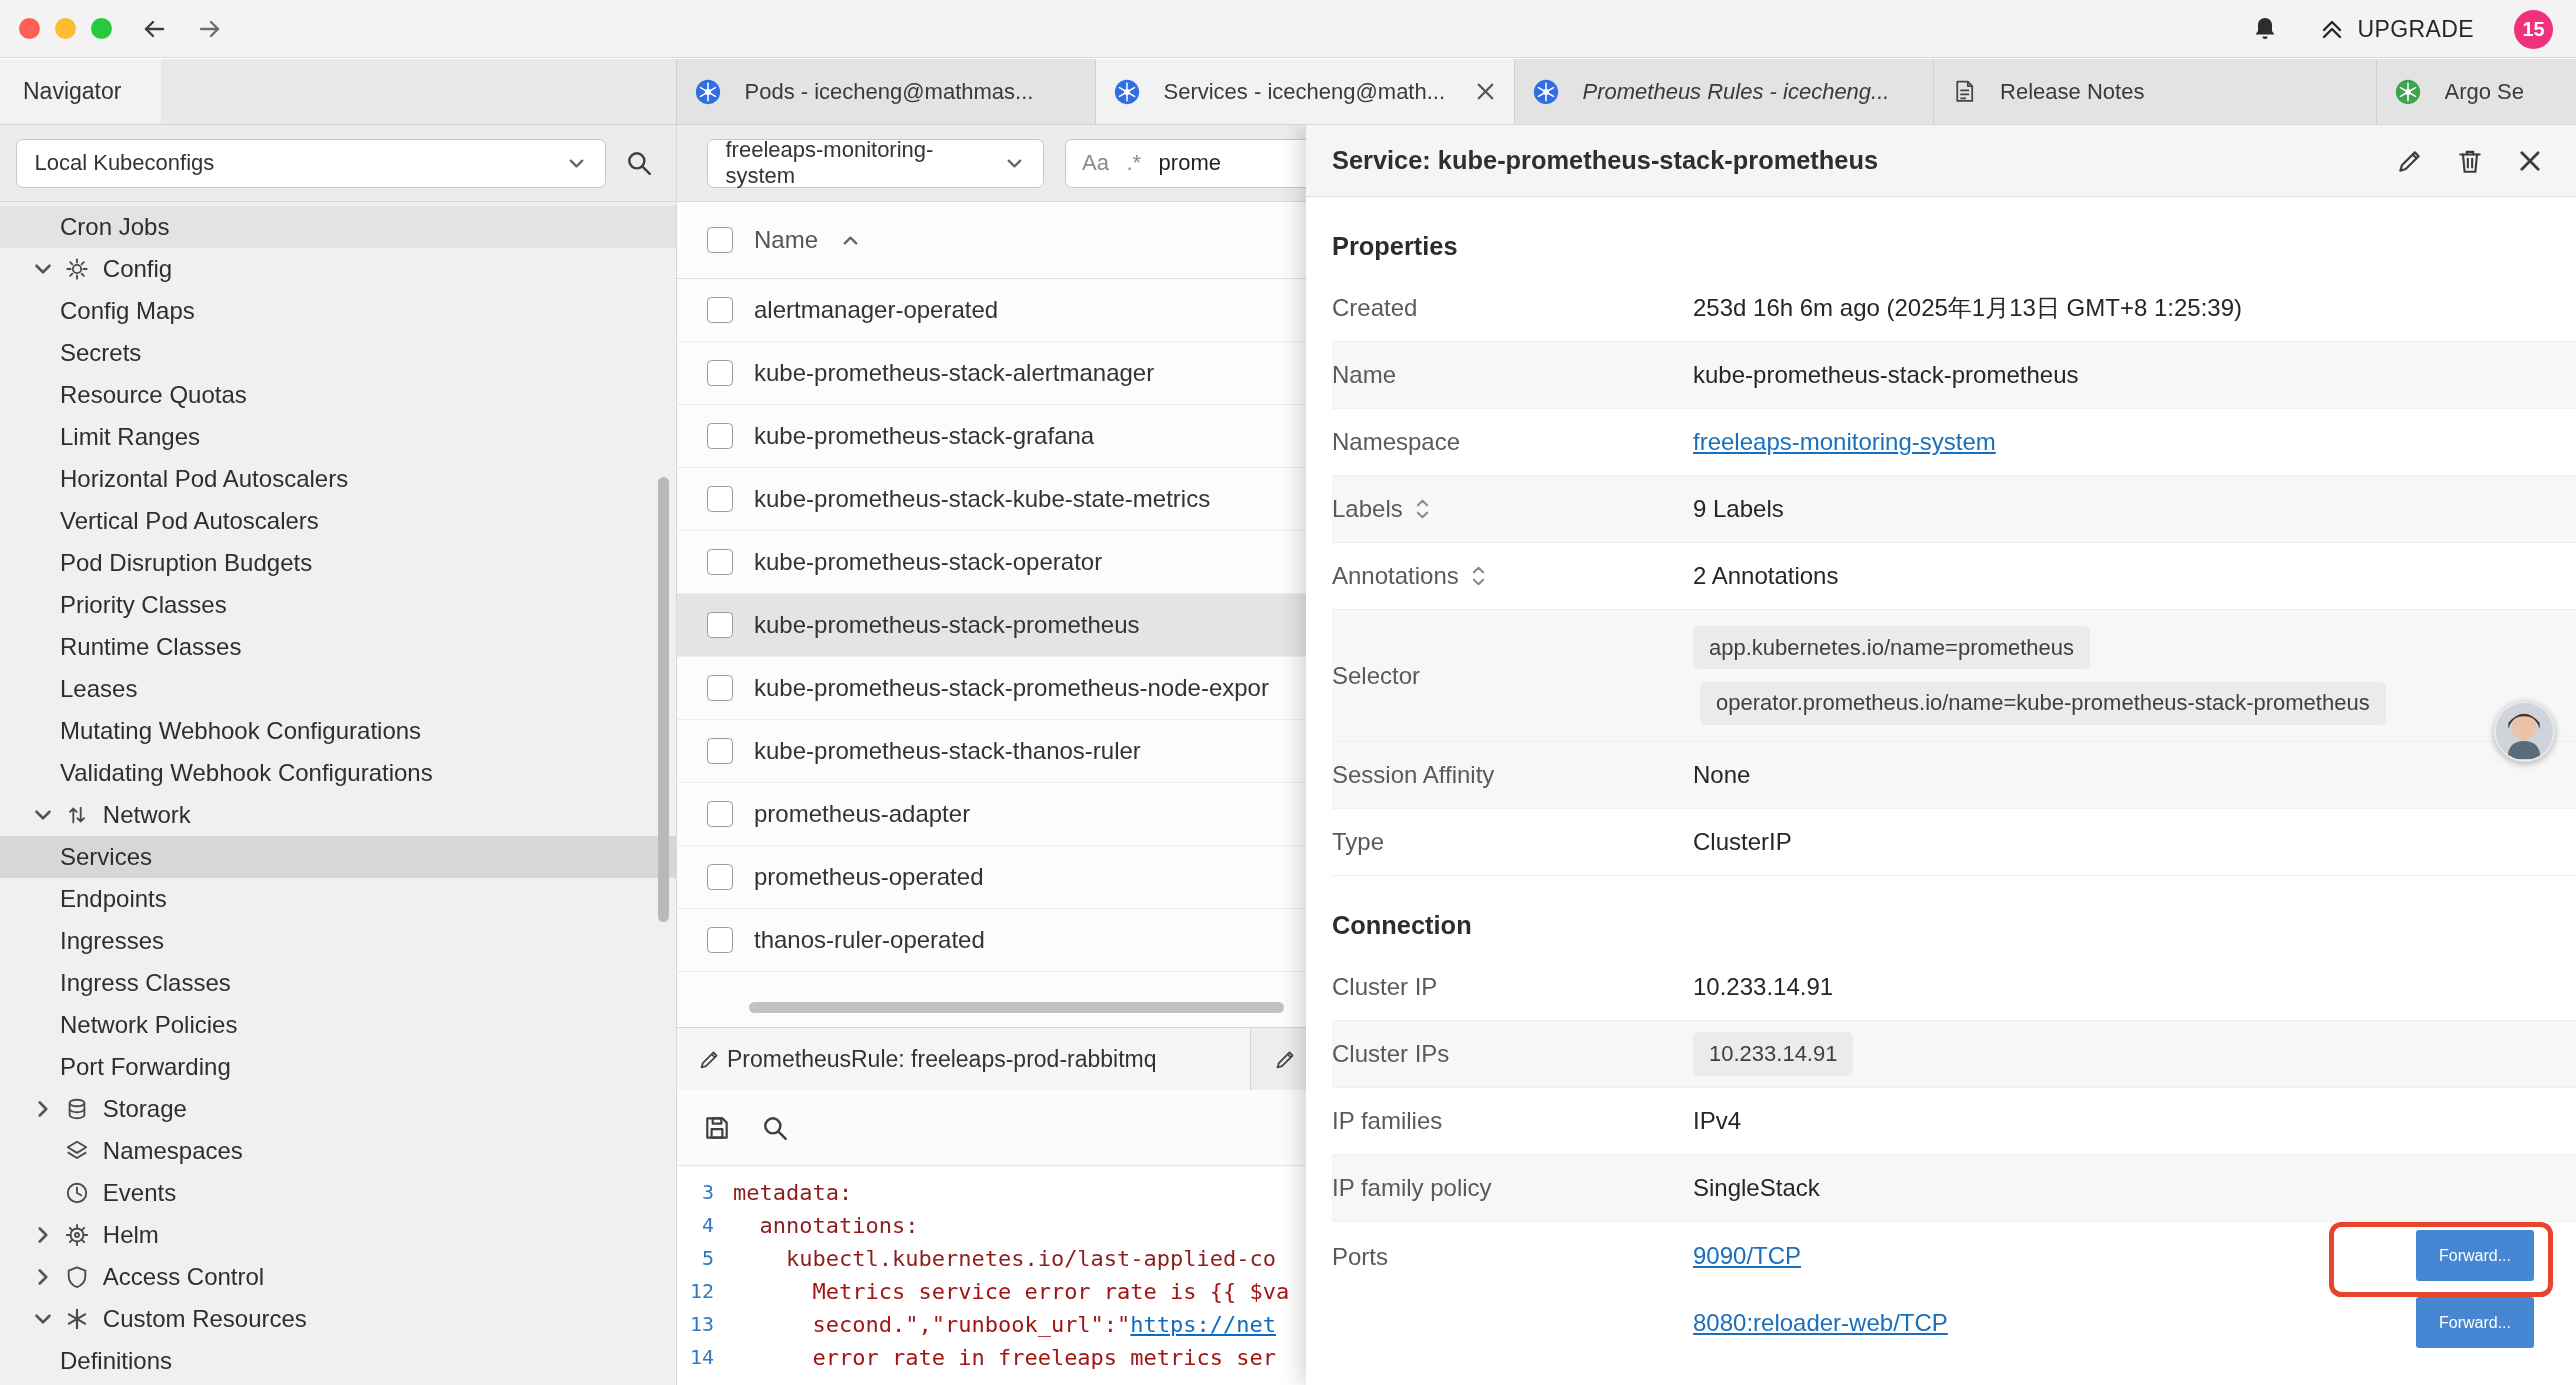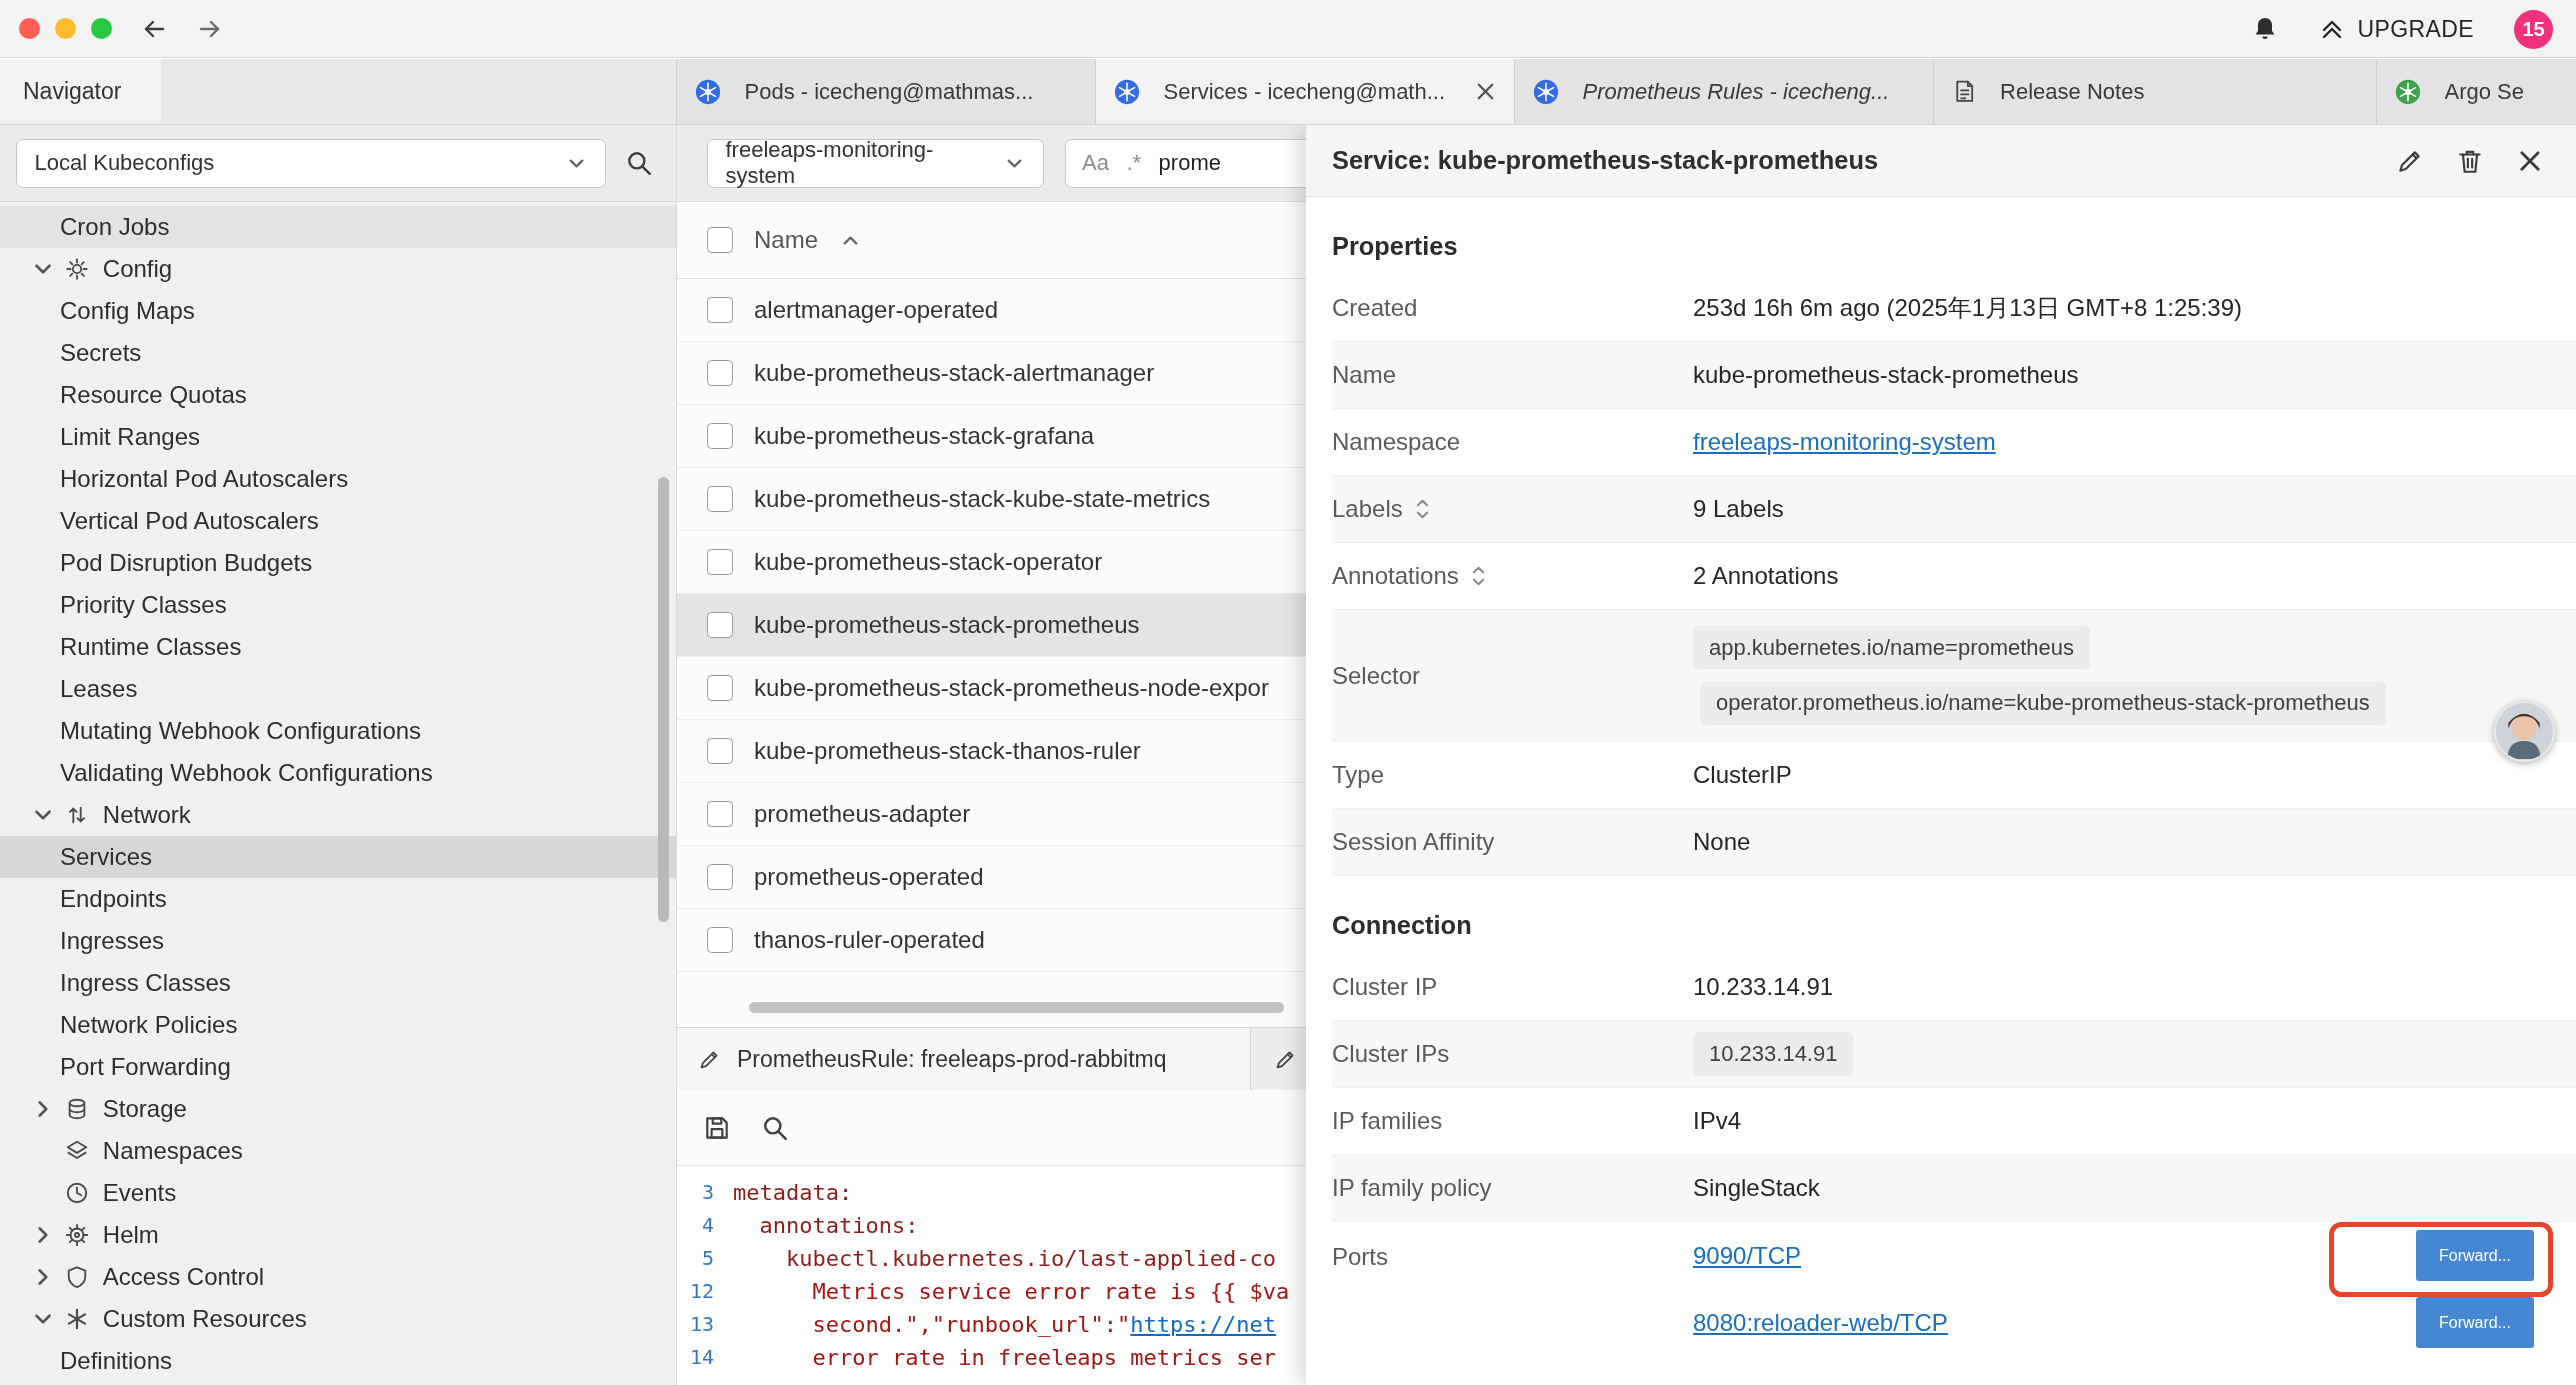--- a/index.html
+++ b/index.html
@@ -69,21 +69,21 @@
   .thead { height:77px; display:flex; align-items:center; padding-left:30px; gap:21px; border-bottom:0.9px solid #ddd; font-size:24px; color:#555; }
   .sortcaret { width:23px; height:23px; color:#666; }
   .checkbox { width:26px; height:26px; flex:0 0 26px; border:1.8px solid #9a9a9a; border-radius:4.4px; background:#fff; }
   .trow { height:63px; display:flex; align-items:center; padding-left:30px; gap:21px; border-bottom:0.9px solid #ededed; font-size:24px; color:#333; }
   .trow.sel { background:#e4e4e4; }
   .cell-name { white-space:nowrap; overflow:hidden; }
   .hscrollbar { position:absolute; left:72px; top:877px; width:535px; height:11.4px; border-radius:6.1px; background:#c2c2c2; }
 
   
   .dock-tabs { position:absolute; left:0; top:902px; width:100%; height:63px; background:#e7e7e7; border-top:0.9px solid #d5d5d5; display:flex; }
-  .dock-tab { flex:0 0 574px; display:flex; align-items:center; gap:16px; padding:0 21px; font-size:23px; color:#333; background:#f6f6f6; border-right:0.9px solid #d5d5d5; min-width:0; white-space:nowrap; overflow:hidden; }
+  .dock-tab { flex:0 0 574px; display:flex; align-items:center; gap:6px; padding:0 21px; font-size:23px; color:#333; background:#f6f6f6; border-right:0.9px solid #d5d5d5; min-width:0; white-space:nowrap; overflow:hidden; }
   .dock-tab .pencil { width:23px; height:23px; flex:0 0 23px; color:#444; }
   .dock-tab.sliver { flex:1 1 auto; background:#ededed; padding-left:23px; border-right:none; }
   .dock-toolbar { position:absolute; left:0; top:965px; width:100%; height:76px; background:#fbfbfb; border-bottom:0.9px solid #e6e6e6; display:flex; align-items:center; gap:30px; padding-left:26px; }
   .dock-toolbar svg { width:28px; height:28px; color:#3f3f3f; }
   .editor { position:absolute; left:0; top:1042px; right:0; bottom:0; background:#fff; font-family:"DejaVu Sans Mono","Liberation Mono",monospace; font-size:22px; padding-top:8.8px; }
   .code-line { display:flex; height:33px; align-items:center; }
   .ln { flex:0 0 56px; text-align:right; padding-right:19px; color:#3279be; font-size:20px; }
   .code { white-space:pre; font-family:inherit; font-size:22px; }
   .tok-key { color:#8f1d1d; }
   .tok-str { color:#a31515; }
@@ -659,27 +659,27 @@
         </div>
         <div class="dvalue">2 Annotations</div>
       </div>
       <div class="drow alt selector-row">
         <div class="dlabel">Selector</div>
         <div class="selector-badges">
           <span class="badge">app.kubernetes.io/name=prometheus</span>
           <span class="badge">operator.prometheus.io/name=kube-prometheus-stack-prometheus</span>
         </div>
       </div>
+      <div class="drow alt">
+        <div class="dlabel">Session Affinity</div>
+        <div class="dvalue">None</div>
+      </div>
       <div class="drow">
         <div class="dlabel">Type</div>
         <div class="dvalue">ClusterIP</div>
-      </div>
-      <div class="drow alt">
-        <div class="dlabel">Session Affinity</div>
-        <div class="dvalue">None</div>
       </div>
 
       <div class="dheading">Connection</div>
       <div class="drow">
         <div class="dlabel">Cluster IP</div>
         <div class="dvalue">10.233.14.91</div>
       </div>
       <div class="drow alt">
         <div class="dlabel">Cluster IPs</div>
         <span class="badge">10.233.14.91</span>

